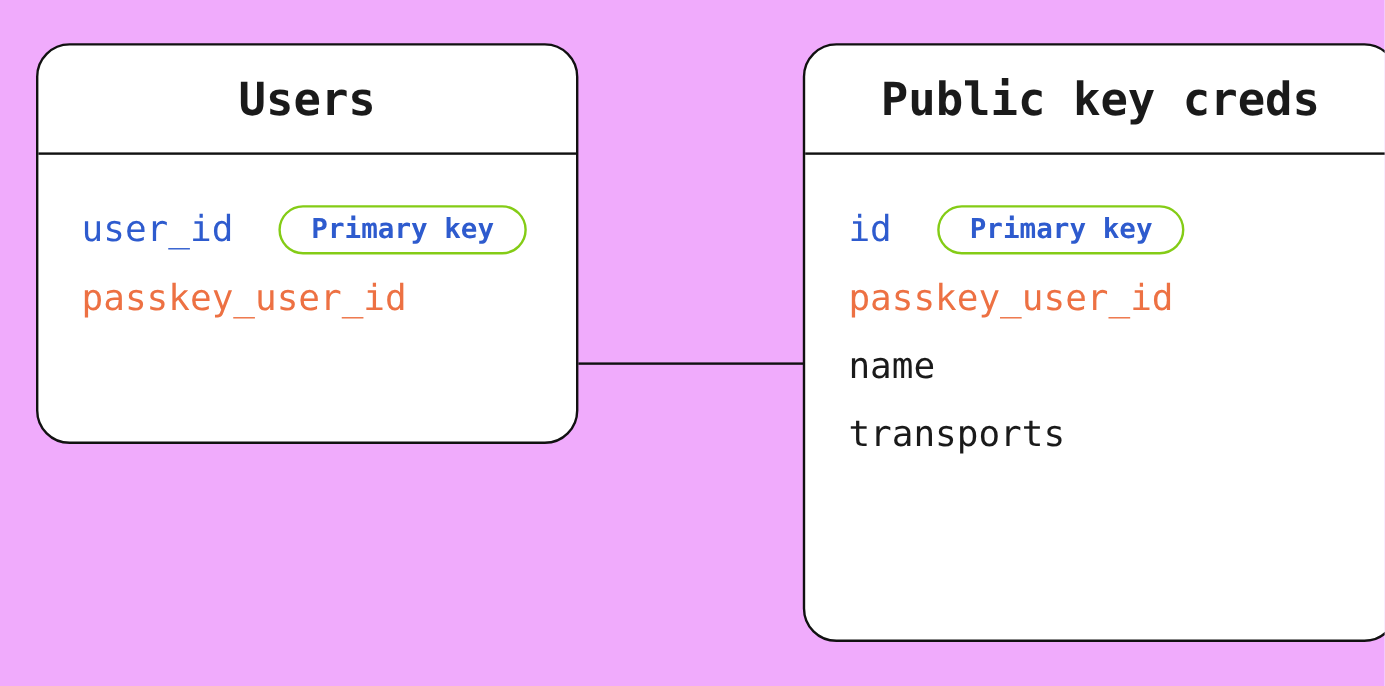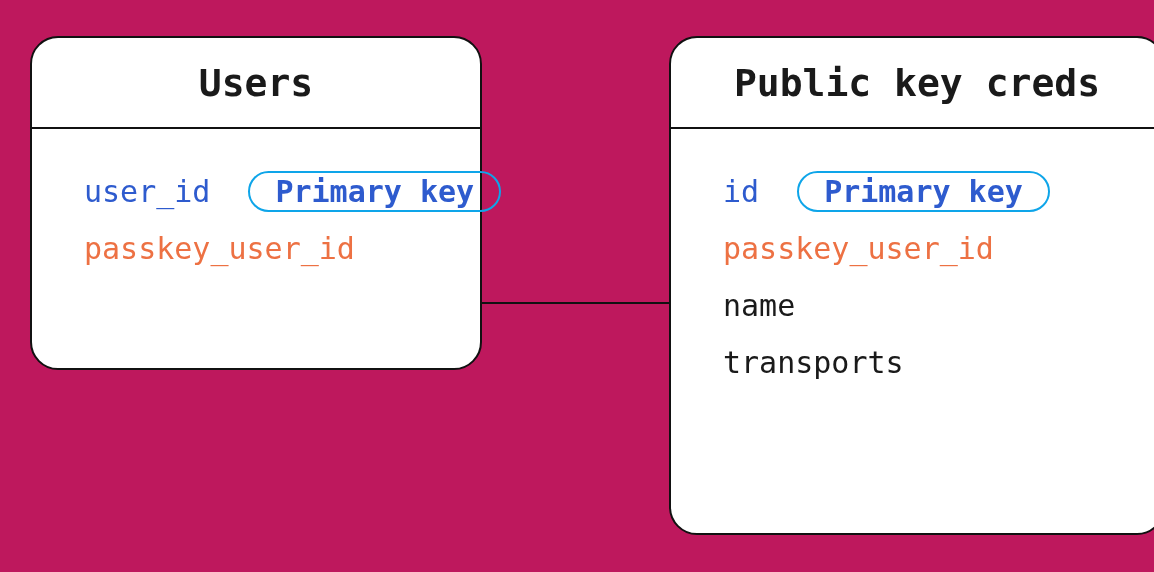--- a/index.html
+++ b/index.html
@@ -1,20 +1,20 @@
 <!DOCTYPE html>
 <html><head>
 <meta charset="utf-8">
 <style>
   html, body { margin: 0; padding: 0; background: #ffffff; }
   .canvas {
     position: relative;
     width: 1154px;
     height: 572px;
-    background: #be185d;
+    background: #f0abfc;
     font-family: "DejaVu Sans Mono", "Liberation Mono", monospace;
     overflow: hidden;
     text-decoration: underline;
   }
   .card {
     position: absolute;
     background: #ffffff;
     border: 2px solid #111111;
     border-radius: 28px;
     box-sizing: border-box;
@@ -26,42 +26,42 @@
     height: 89px;
     border-bottom: 2px solid #111111;
     display: flex;
     align-items: center;
     justify-content: center;
     font-size: 38px;
     font-weight: bold;
     color: #1a1a1a;
     white-space: nowrap;
   }
-  .rows { padding: 34px 0 0 36px; margin-left: 16px; }
+  .rows { padding: 34px 0 0 36px; }
   .row {
     height: 57px;
     display: flex;
     align-items: center;
     gap: 38px;
     white-space: nowrap;
   }
   .field { font-size: 30px; color: #1a1a1a; }
   .field[data-type="primary"] { color: #2e5bce; }
   .field[data-type="foreign"] { color: #ed7143; }
   .badge {
     display: inline-flex;
     align-items: center;
     justify-content: center;
     height: 41px;
     padding: 0 25px;
     box-sizing: border-box;
-    border: 2px solid #0ea5e9;
+    border: 2px solid #84cc16;
     border-radius: 21px;
     color: #2e5bce;
-    font-size: 30px;
+    font-size: 23px;
     font-weight: bold;
     line-height: 1;
   }
   .connector {
     position: absolute;
     left: 482px;
     top: 302px;
     width: 189px;
     height: 2px;
     background: #111111;

